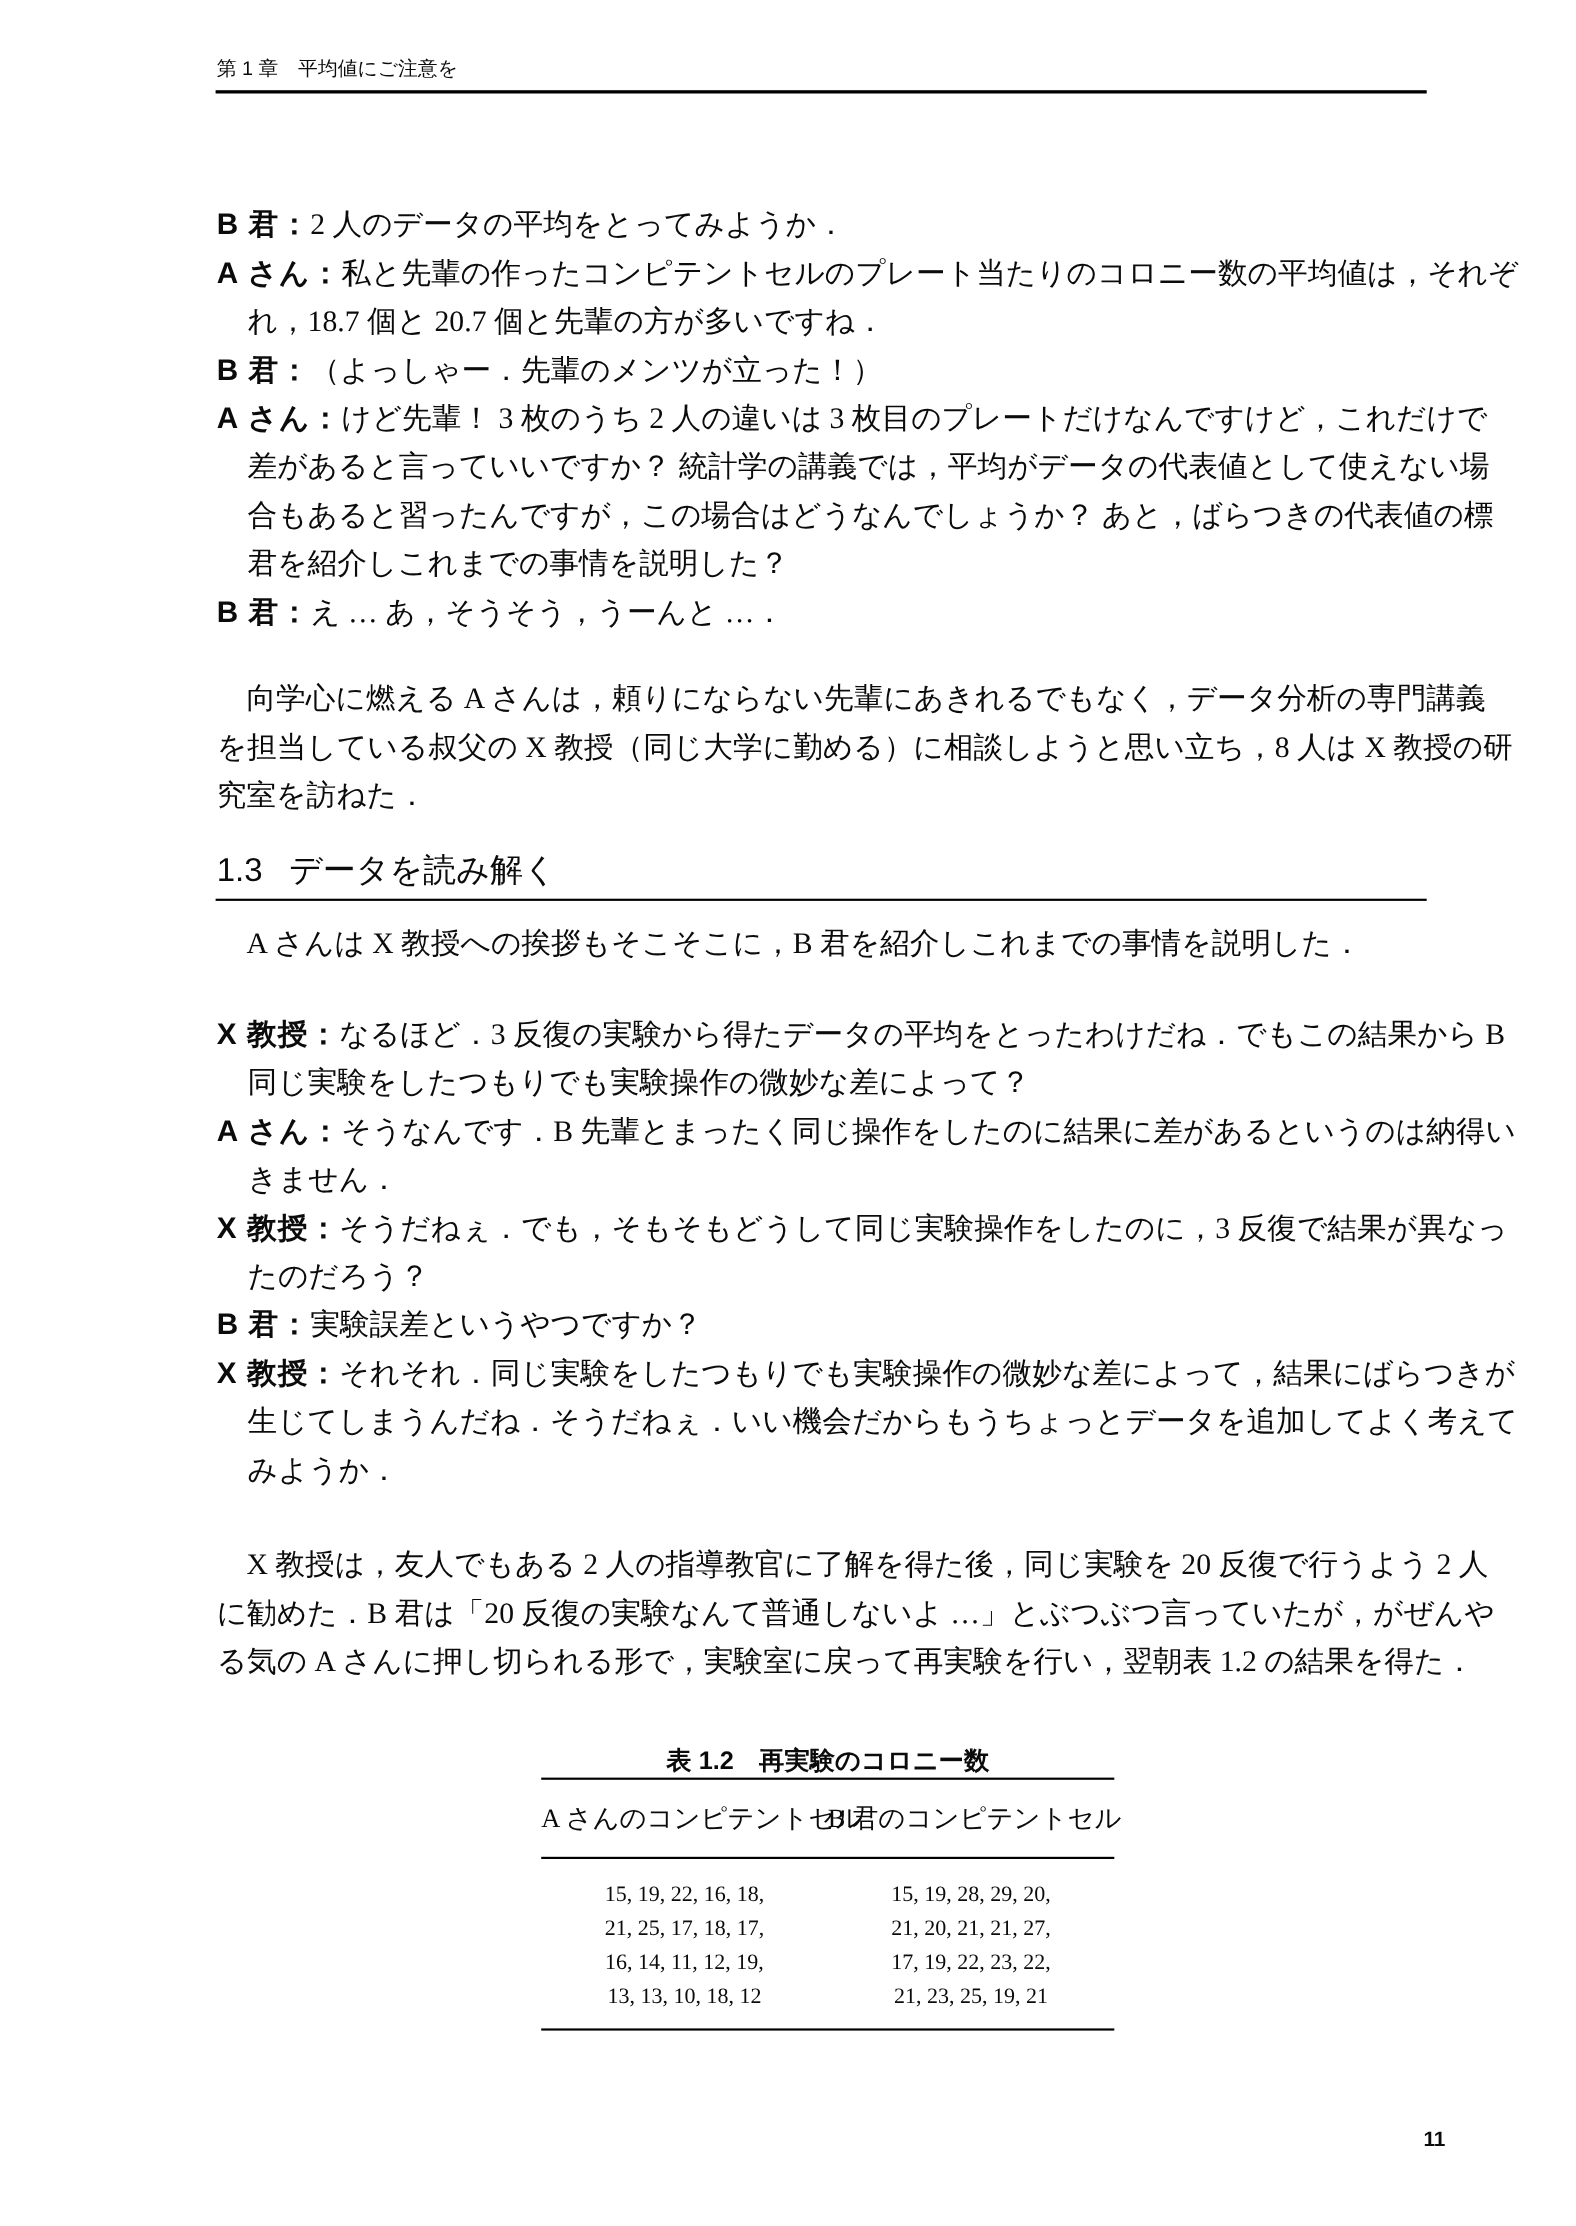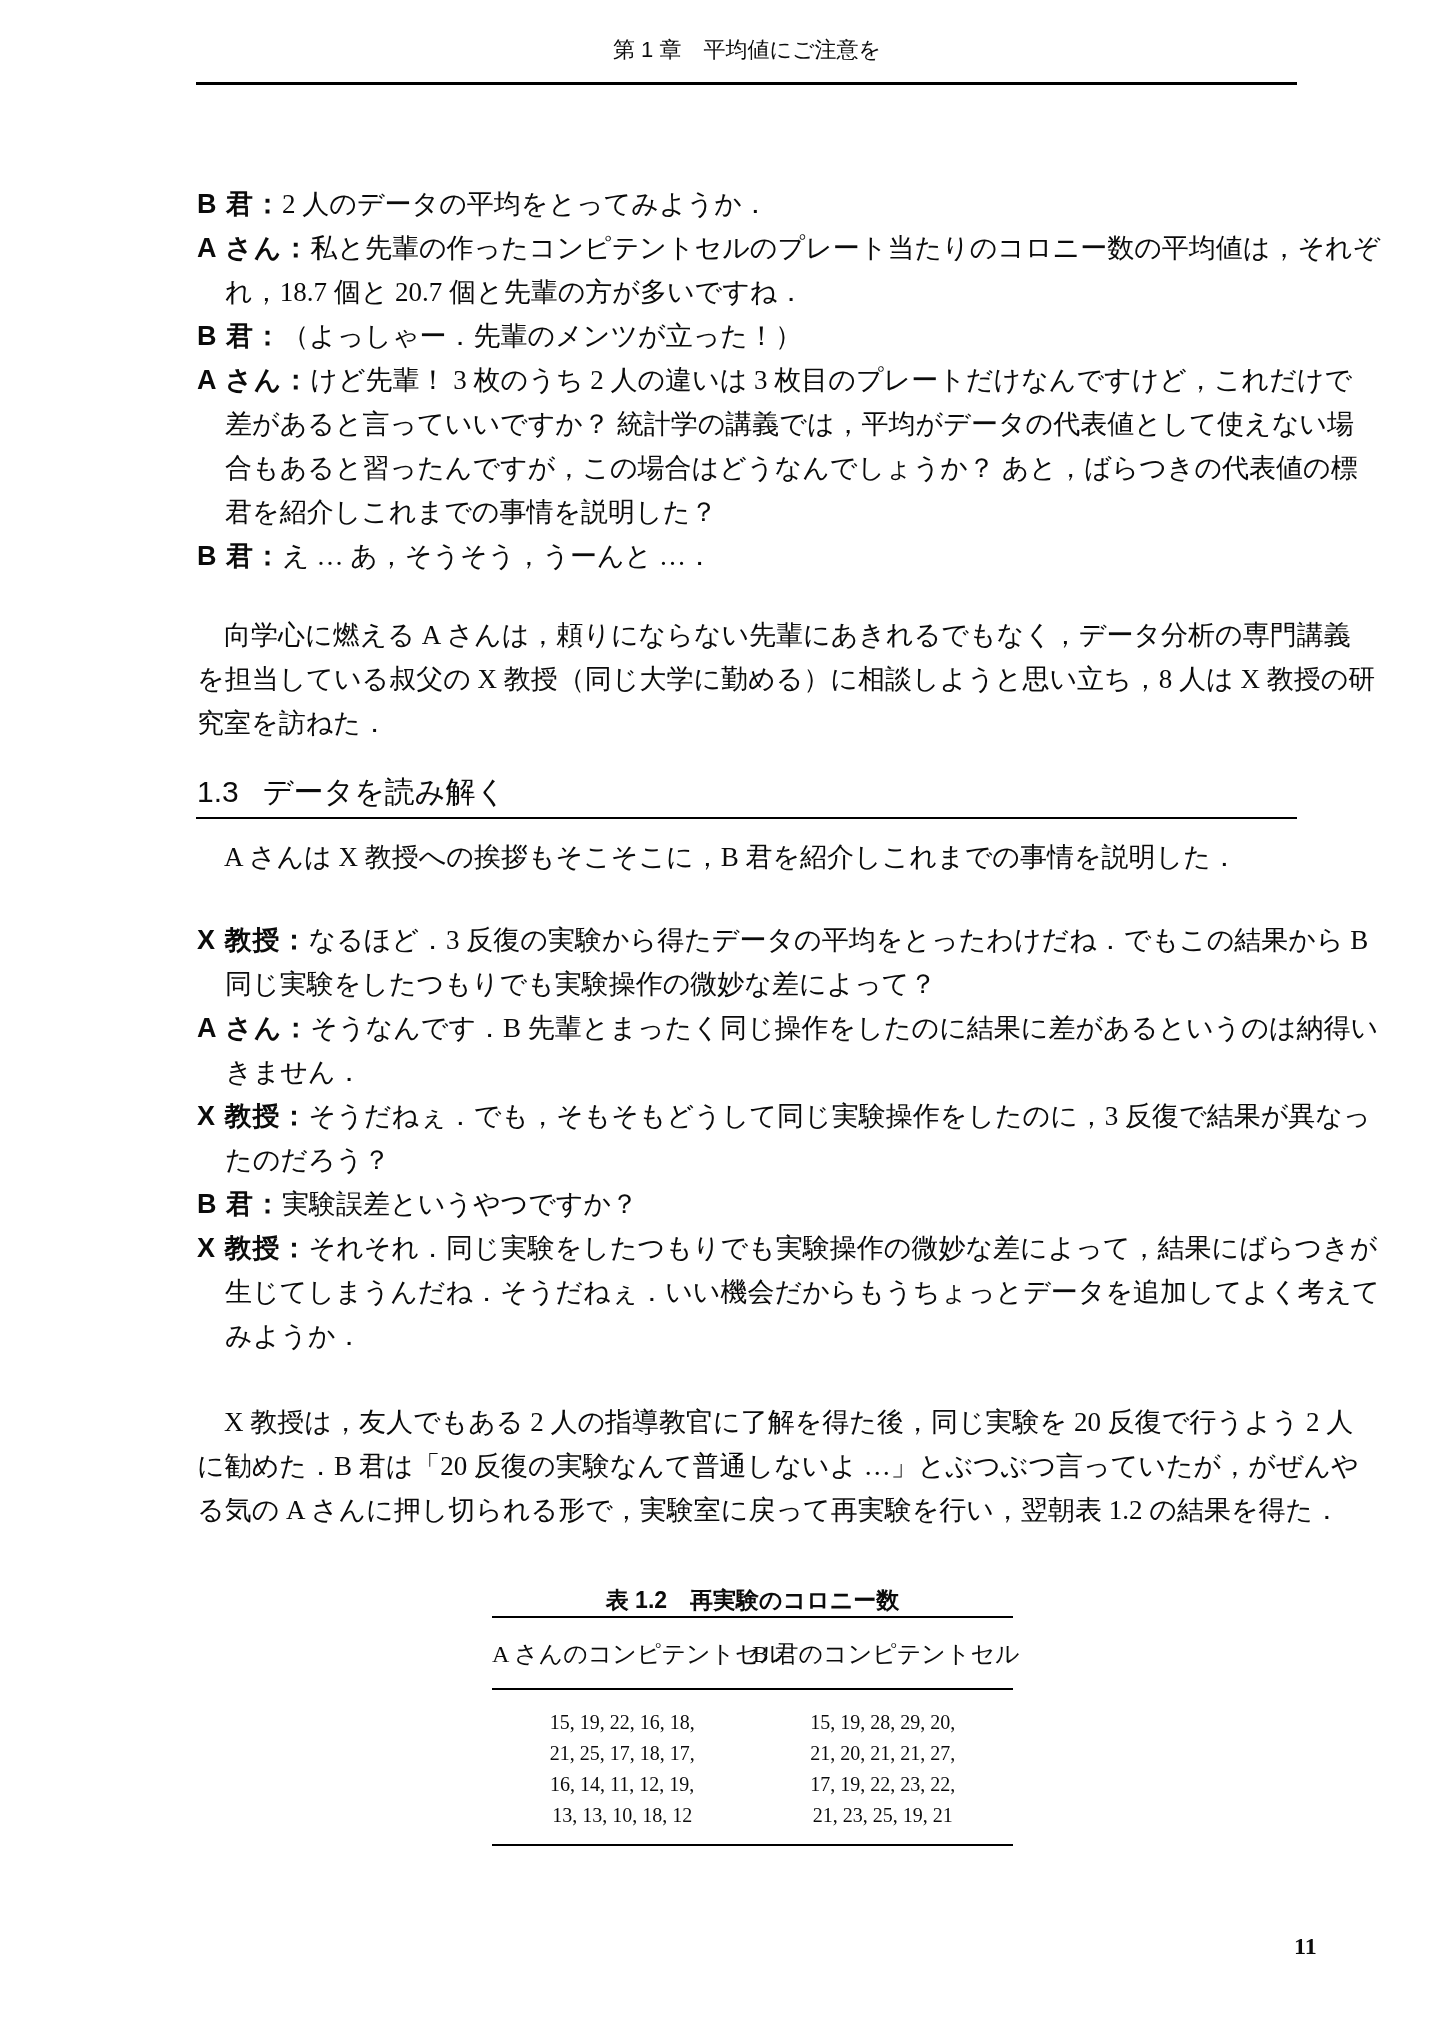--- a/index.html
+++ b/index.html
@@ -8,22 +8,22 @@
     width:1433px;height:2024px;
     background:#ffffff;
     overflow:hidden;
     color:#0b0b0b;
     font-family:"Liberation Serif","DejaVu Serif",serif;
     margin:0 auto;
   }
   .gothic{font-family:"Liberation Sans","DejaVu Sans",sans-serif;}
 
   .running-head{
-    position:absolute;top:38px;left:197px;width:1100px;
-    text-align:center;font-size:22px;line-height:24px;white-space:nowrap;
+    position:absolute;top:50px;left:197px;width:1100px;
+    text-align:left;font-size:18px;line-height:24px;white-space:nowrap;
   }
   .head-rule{position:absolute;top:82px;left:196px;width:1101px;height:0;border-top:3px solid #000;}
 
   .block{position:absolute;left:197px;width:1180px;}
   .line{font-size:27px;line-height:44px;height:44px;white-space:nowrap;overflow:visible;}
   .cont{padding-left:28px;}
   .indent{text-indent:27px;}
   .speaker{
     font-weight:bold;
     font-family:"Liberation Sans","DejaVu Sans",sans-serif;
@@ -42,21 +42,21 @@
   .tbl-caption{text-align:center;font-size:23px;font-weight:bold;line-height:32px;white-space:nowrap;}
   .tbl-rule{height:0;border-top:2px solid #000;}
   .tbl-headers{display:flex;margin-top:20px;margin-bottom:18px;}
   .tbl-headers .cell{width:50%;text-align:center;font-size:24px;line-height:32px;white-space:nowrap;}
   .tbl-body{display:flex;margin-top:17px;margin-bottom:13px;}
   .tbl-col{width:50%;}
   .tbl-row{text-align:center;font-size:20px;line-height:31px;white-space:nowrap;}
 
   .page-number{
     position:absolute;left:1294px;top:1930px;
-    font-size:24px;font-weight:bold;line-height:32px;font-family:Liberation Serif, serif;
+    font-size:19px;font-weight:bold;line-height:32px;
   }
 </style>
 </head>
 <body>
 
 <div class="page">
 
   <div class="running-head gothic">第 1 章　平均値にご注意を</div>
   <div class="head-rule"></div>
 

